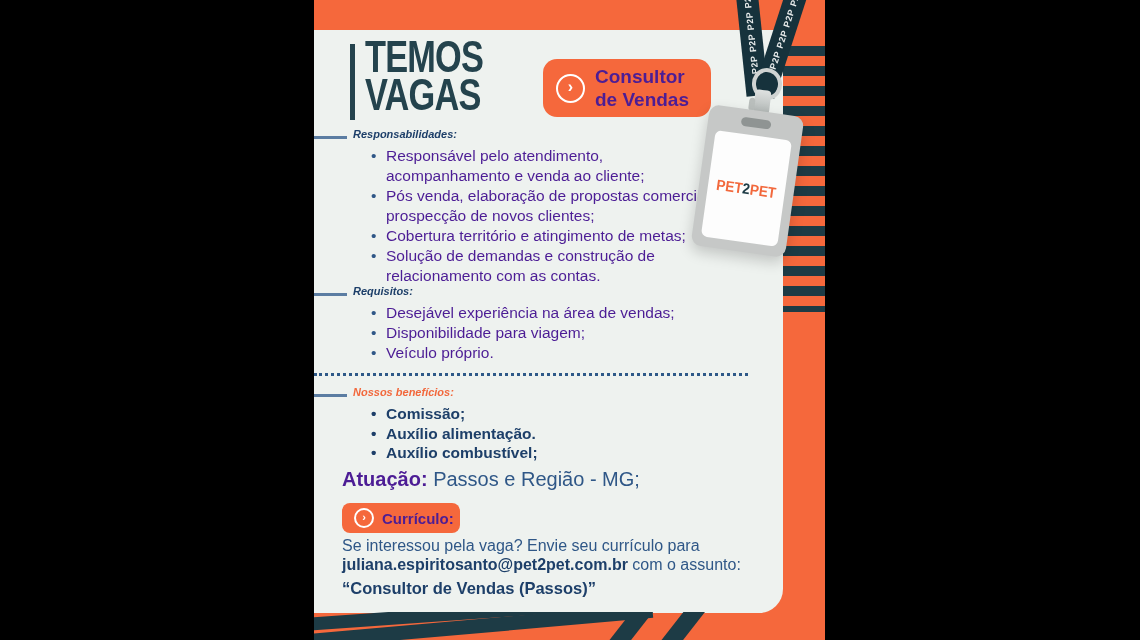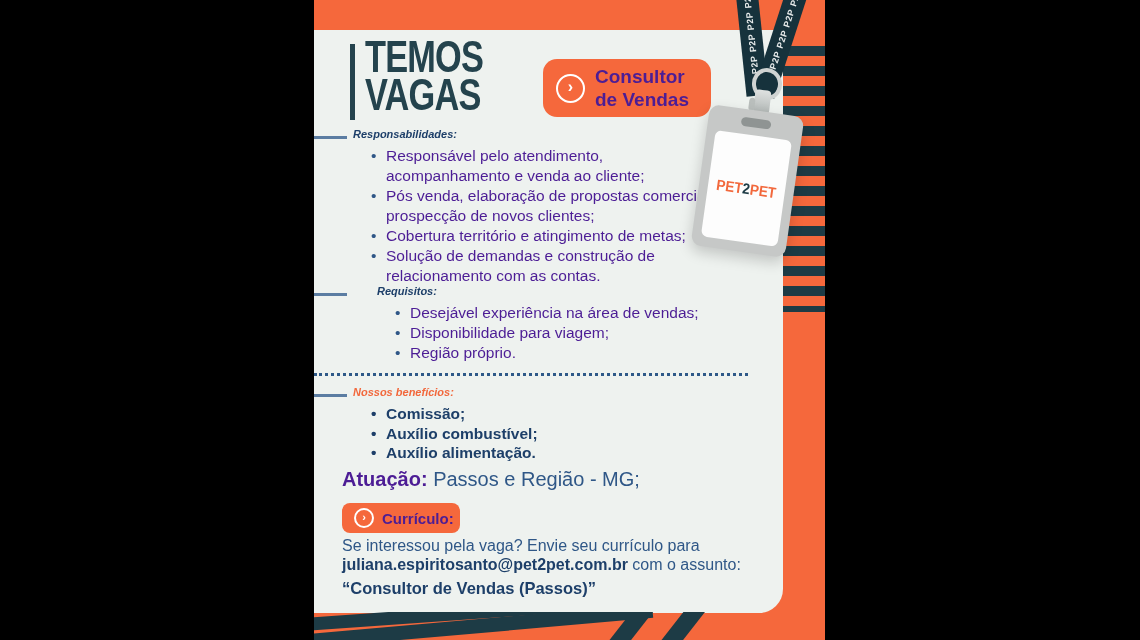--- a/index.html
+++ b/index.html
@@ -45,21 +45,21 @@
   .btn-cv .circ{width:16px;height:16px;border-width:2px;font-size:11px;}
 
   
   .sec{position:absolute;left:0;width:469px;z-index:3;}
   .sec h3{margin:0;padding-left:39px;font-size:11px;font-style:italic;font-weight:700;color:#1d3f69;}
   .sec .dash{position:absolute;left:0;top:8px;width:33px;height:2.5px;background:#5b7da2;}
   .sec ul{list-style:none;margin:6px 0 0 0;padding:0 0 0 57px;}
   .sec li{position:relative;padding-left:15px;font-size:15.5px;line-height:20px;color:#4c1d95;width:345px;}
   .sec li::before{content:"•";position:absolute;left:0;color:#2f5787;}
   .sec-resp{top:128px;}
-  .sec-req{top:285px;padding-left:24px;}
+  .sec-req{top:285px;}
   .sec-ben{top:386px;}
   .sec-ben h3{color:#f2683c;}
   .sec-ben li{font-weight:700;color:#1d3f69;line-height:19.5px;}
   .sec-ben li::before{color:#1d3f69;}
 
   .dotted{position:absolute;left:0;top:373px;width:434px;border-top:3px dotted #2e5988;z-index:3;}
 
   .atuacao{position:absolute;left:28px;top:468px;font-size:20px;z-index:3;color:#2f5787;}
   .atuacao b{color:#4c1d95;}
 
@@ -132,33 +132,33 @@
         <li>Solução de demandas e construção de relacionamento com as contas.</li>
       </ul>
     </div>
 
     <div class="sec sec-req">
       <div class="dash"></div>
       <h3>Requisitos:</h3>
       <ul>
         <li>Desejável experiência na área de vendas;</li>
         <li>Disponibilidade para viagem;</li>
-        <li>Região próprio.</li>
+        <li>Veículo próprio.</li>
       </ul>
     </div>
 
     <div class="dotted"></div>
 
     <div class="sec sec-ben">
       <div class="dash"></div>
       <h3>Nossos benefícios:</h3>
       <ul>
         <li>Comissão;</li>
+        <li>Auxílio alimentação.</li>
         <li>Auxílio combustível;</li>
-        <li>Auxílio alimentação.</li>
       </ul>
     </div>
 
     <div class="atuacao">
       <b>Atuação:</b>
       <span>Passos e Região - MG;</span>
     </div>
 
     <div class="btn btn-cv">
       <span class="circ"></span>

